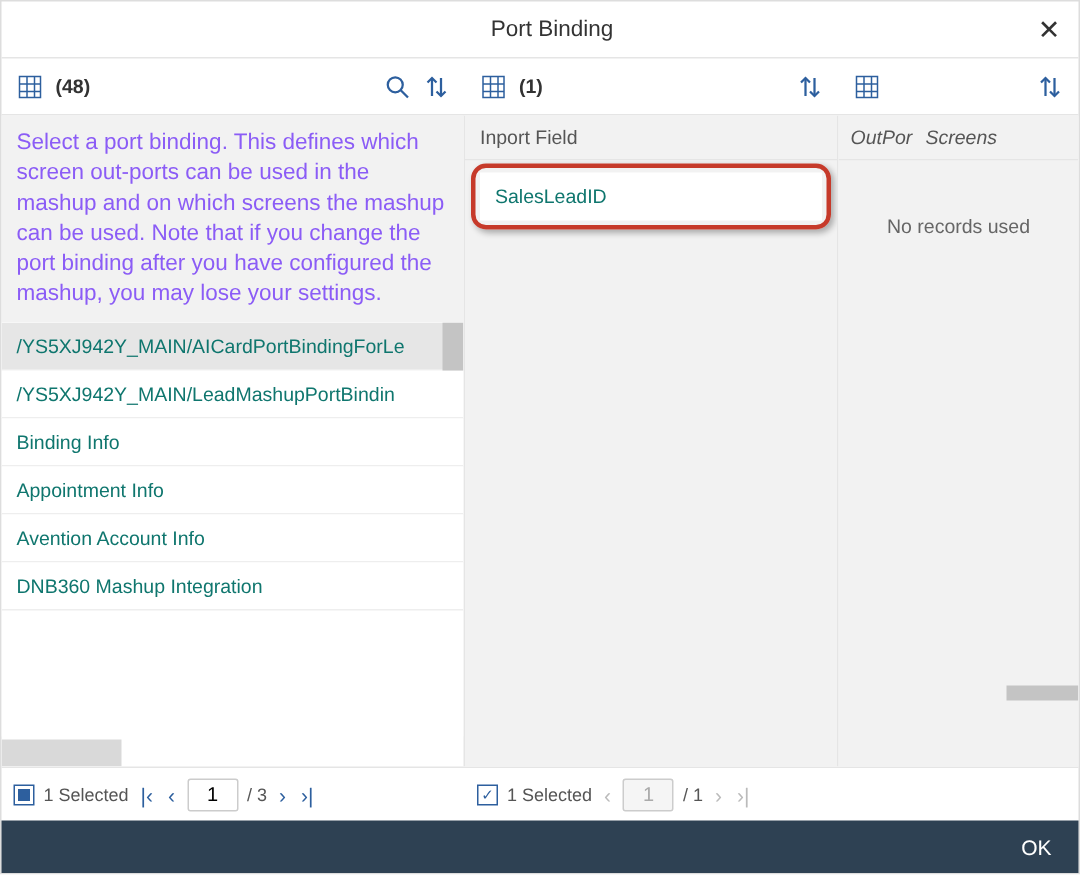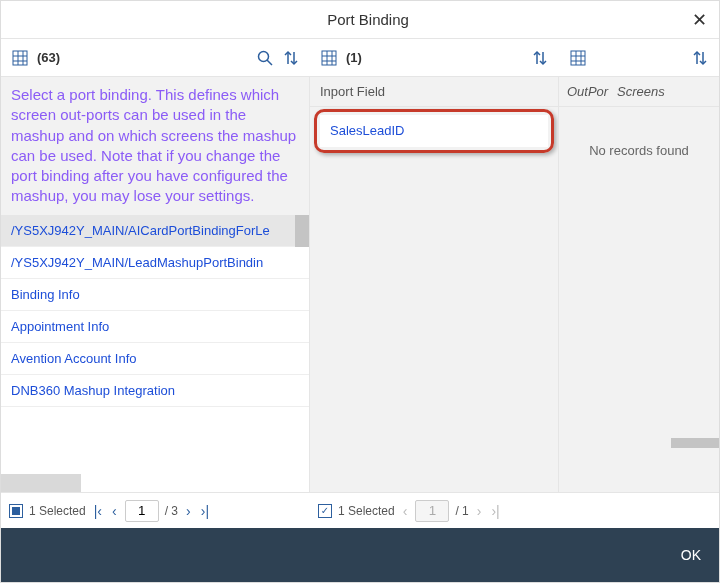--- a/index.html
+++ b/index.html
@@ -18,21 +18,21 @@
   .icon { width: 18px; height: 18px; color: #2d5f9e; display: inline-flex; align-items: center; justify-content: center; }
   .main { display: flex; flex: 1 1 auto; overflow: hidden; }
   .col { display: flex; flex-direction: column; overflow: hidden; }
   .col.left { width: 309px; border-right: 1px solid #e5e5e5; }
   .col.mid { width: 249px; border-right: 1px solid #e5e5e5; background: #f2f2f2; position: relative; }
   .col.right { width: 160px; background: #f2f2f2; position: relative; }
   .desc { padding: 8px 10px; color: #8b5cf6; font-size: 15px; line-height: 1.35; background: #f2f2f2; }
   .colheader { display: flex; height: 30px; align-items: center; padding: 0 10px; background: #f2f2f2; border-bottom: 1px solid #e5e5e5; color: #555; }
   .list { flex: 1; overflow: hidden; position: relative; background: #fff; }
   .list.grey { background: #f2f2f2; }
-  .row { height: 32px; line-height: 32px; padding: 0 10px; border-bottom: 1px solid #eee; white-space: nowrap; overflow: hidden; text-overflow: clip; color: #1d4ed8; cursor: pointer; background: #fff; }
+  .row { height: 32px; line-height: 32px; padding: 0 10px; border-bottom: 1px solid #eee; white-space: nowrap; overflow: hidden; text-overflow: clip; color: #0f766e; cursor: pointer; background: #fff; }
   .row.selected { background: #e6e6e6; }
   .col.left .list .scrollbar-thumb { position: absolute; right: 0; top: 0; width: 14px; height: 32px; background: #c4c4c4; }
   .col.left .bottom-grey { height: 18px; background: #d9d9d9; width: 80px; margin-top: 2px; }
   .mid .rowwrap { margin: 8px 10px; position: relative; }
   .mid .rowwrap .highlight { position: absolute; left: -6px; top: -6px; right: -6px; bottom: -6px; border: 3px solid #c63a2a; border-radius: 10px; pointer-events: none; box-shadow: 2px 2px 4px rgba(0,0,0,0.3); }
   .mid .row.white { background: #fff; border: none; }
   .right .colheaders { display: flex; height: 30px; background: #f2f2f2; border-bottom: 1px solid #e5e5e5; }
   .right .hcell { padding: 0 8px; line-height: 30px; color: #555; white-space: nowrap; overflow: hidden; font-style: italic; }
   .right .hcell:first-child { width: 50px; }
   .right .norecords { padding: 36px 10px; text-align: center; color: #666; background: #f2f2f2; }
@@ -40,21 +40,21 @@
   .pagers { display: flex; height: 36px; border-top: 1px solid #e5e5e5; }
   .pcol { display: flex; align-items: center; gap: 6px; padding: 0 8px; font-size: 12px; color: #555; }
   .pcol.left { width: 309px; }
   .pcol.mid { width: 249px; }
   .pcol .checkbox { width: 14px; height: 14px; border: 1px solid #2d5f9e; display: inline-flex; align-items: center; justify-content: center; color: #2d5f9e; font-size: 10px; }
   .pcol .checkbox.filled::after { content: ""; width: 8px; height: 8px; background: #2d5f9e; display: block; }
   .pcol .navicon { color: #2d5f9e; font-size: 14px; cursor: pointer; padding: 0 2px; }
   .pcol .navicon.disabled { color: #bbb; cursor: default; }
   .pcol input.page { width: 34px; height: 22px; text-align: center; border: 1px solid #ccc; border-radius: 2px; }
   .pcol input.page.disabled { color: #aaa; background: #f5f5f5; }
-  .footer { height: 54px; background: #2e4153; display: flex; align-items: center; justify-content: flex-end; padding: 0 18px; }
+  .footer { height: 35px; background: #2e4153; display: flex; align-items: center; justify-content: flex-end; padding: 0 18px; }
   .footer .ok { color: #fff; cursor: pointer; font-size: 14px; }
   svg { width: 18px; height: 18px; }
 </style>
 </head>
 <body>
 
 <div class="container">
 
   <div class="titlebar">
     <span class="title">Port Binding</span>
@@ -67,21 +67,21 @@
           <svg viewBox="0 0 18 18">
             <g stroke="#2d5f9e" stroke-width="1" fill="none">
               <rect x="2" y="2" width="14" height="14"></rect>
               <line x1="2" y1="7" x2="16" y2="7"></line>
               <line x1="2" y1="12" x2="16" y2="12"></line>
               <line x1="7" y1="2" x2="7" y2="16"></line>
               <line x1="12" y1="2" x2="12" y2="16"></line>
             </g>
           </svg>
         </span>
-      <span class="count">(63)</span>
+      <span class="count">(48)</span>
       <span class="spacer"></span>
       <span class="icon">
           <svg viewBox="0 0 18 18">
             <g stroke="#2d5f9e" stroke-width="1.5" fill="none">
               <circle cx="7.5" cy="7.5" r="5"></circle>
               <line x1="11" y1="11" x2="16" y2="16"></line>
             </g>
           </svg>
         </span>
       <span class="icon">
@@ -169,21 +169,21 @@
           <div class="highlight"></div>
         </div>
       </div>
     </div>
 
     <div class="col right">
       <div class="colheaders">
         <div class="hcell">OutPor</div>
         <div class="hcell">Screens</div>
       </div>
-      <div class="norecords">No records found</div>
+      <div class="norecords">No records used</div>
       <div class="scroll-stub"></div>
     </div>
   </div>
 
   <div class="pagers">
     <div class="pcol left">
       <span class="checkbox filled"></span>
       <span>1 Selected</span>
       <span class="navicon">|‹</span>
       <span class="navicon">‹</span>

